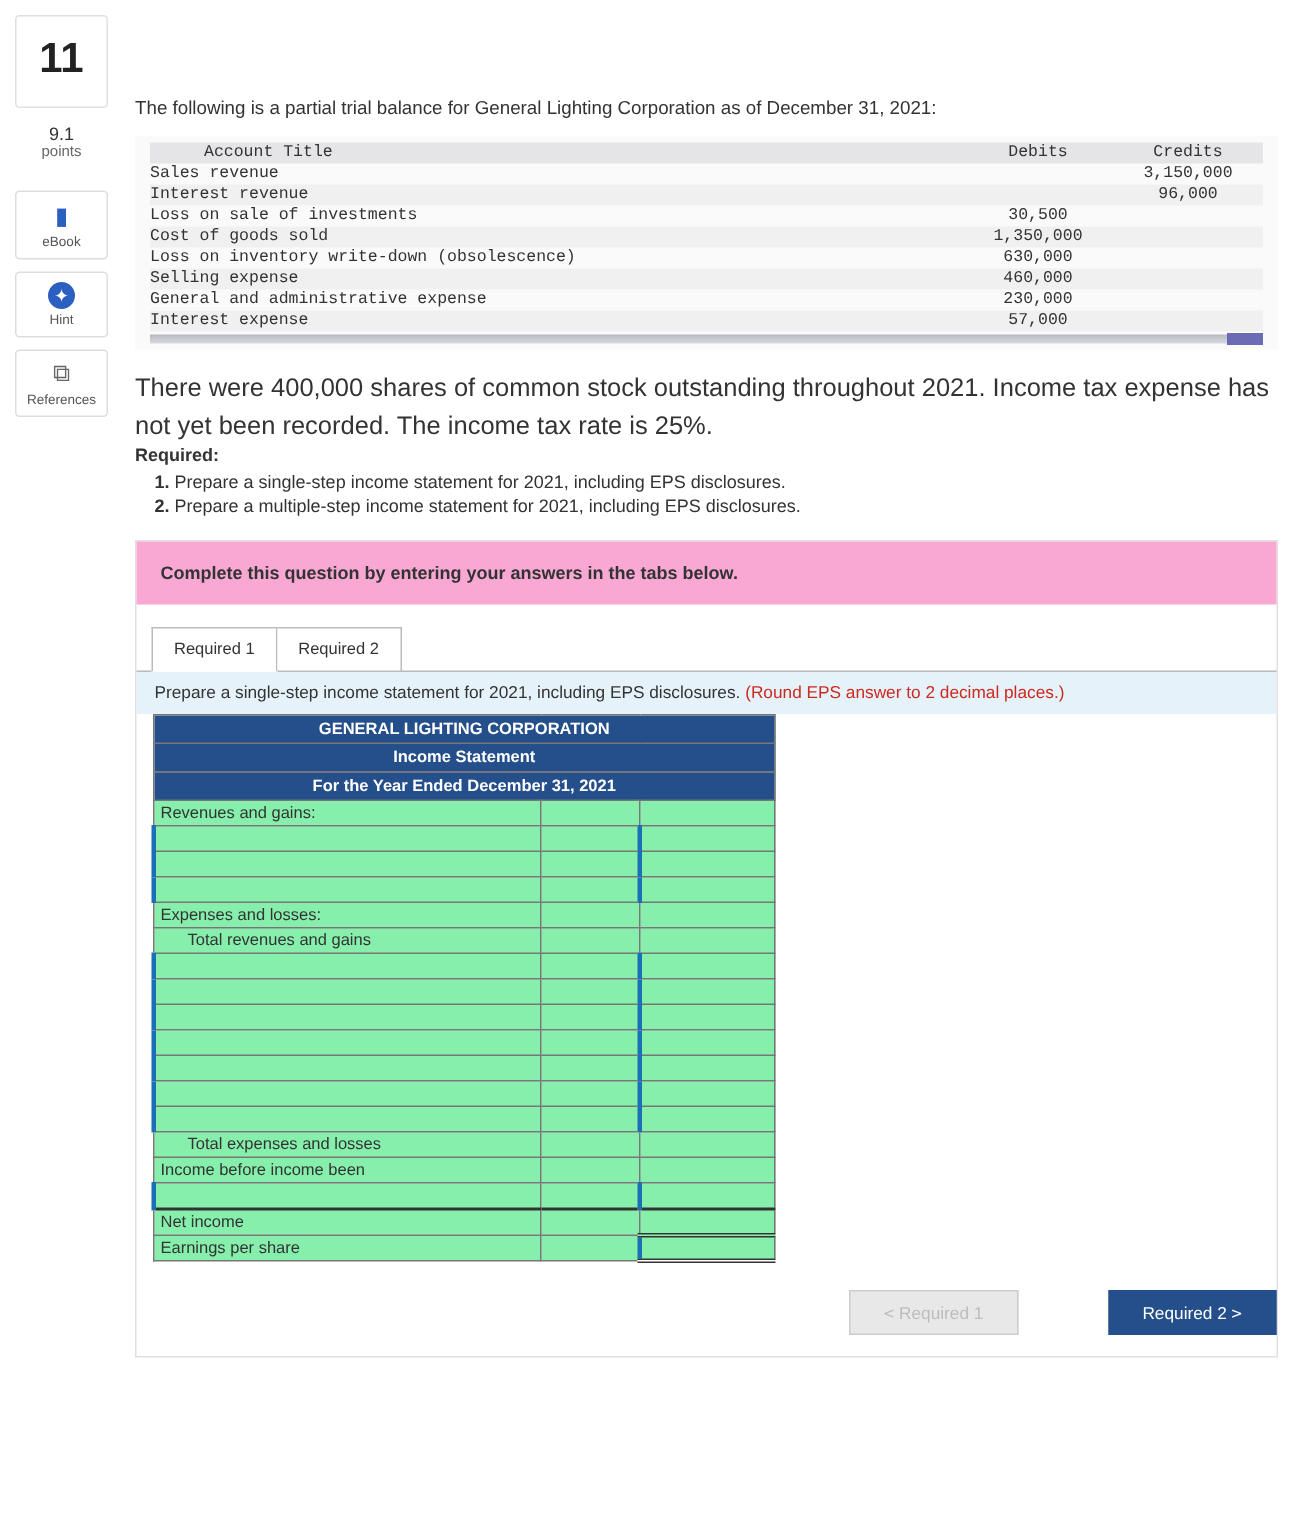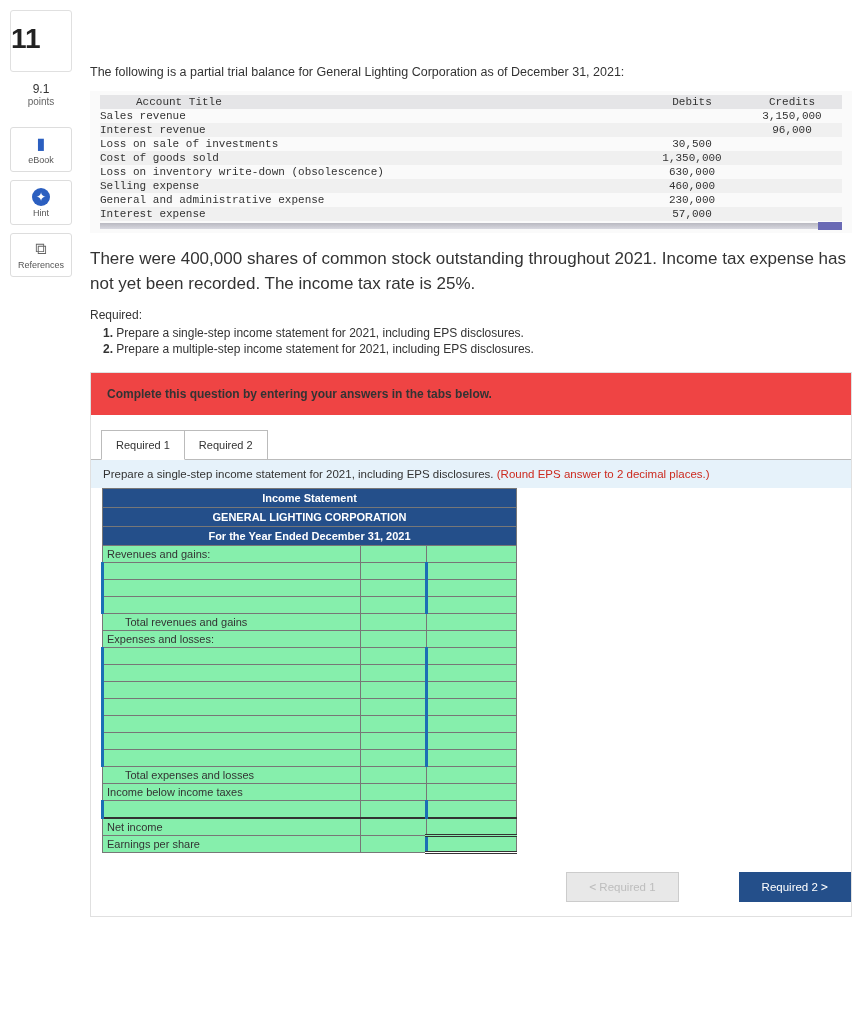--- a/index.html
+++ b/index.html
@@ -17,21 +17,21 @@
   }
   .left-col {
     width: 62px;
     flex-shrink: 0;
     margin-right: 18px;
   }
   .q-num {
     font-size: 28px;
     font-weight: bold;
     color: #222;
-    text-align: left;
+    text-align: center;
     padding: 12px 0 16px 0;
     border: 1px solid #e0e0e0;
     border-radius: 3px;
     margin-bottom: 10px;
     background: #fff;
   }
   .pts {
     text-align: center;
     font-size: 10px;
     color: #666;
@@ -80,30 +80,30 @@
     background: linear-gradient(#b8b8c0,#d8d8e0);
     margin-top:2px;
     position:relative;
   }
   .trial-bottom-bar::after{
     content:"";
     position:absolute; right:0; top:-1px; width:24px; height:8px;
     background:#6a6ab5;
   }
   .body-text { font-size: 17px; line-height: 1.45; }
-  .req-label { font-weight: normal; margin-top: 12px; }
+  .req-label { font-weight: bold; }
   ol.req { margin: 4px 0 16px 13px; padding-left: 18px; }
   ol.req li { margin-bottom: 2px; }
 
   .answer-box {
     border: 1px solid #e0e0e0;
     margin-top: 8px;
   }
   .answer-head {
-    background: #ef4444;
+    background: #f9a8d4;
     font-weight: bold;
     font-size: 12px;
     padding: 14px 16px;
   }
   .tabs {
     display: flex;
     padding: 14px 0 0 10px;
     gap: 0;
   }
   .tab {
@@ -268,26 +268,26 @@
         <div class="tab active">Required 1</div>
         <div class="tab">Required 2</div>
       </div>
       <div class="tab-instr">
         <span>Prepare a single-step income statement for 2021, including EPS disclosures. </span><span class="red">(Round EPS answer to 2 decimal places.)</span>
       </div>
 
       <table class="income">
         <tbody>
             <tr>
+              <td colspan="3" class="hd">GENERAL LIGHTING CORPORATION</td>
+            </tr>
+        <tr>
               <td colspan="3" class="hd">Income Statement</td>
             </tr>
         <tr>
-              <td colspan="3" class="hd">GENERAL LIGHTING CORPORATION</td>
-            </tr>
-        <tr>
               <td colspan="3" class="hd">For the Year Ended December 31, 2021</td>
             </tr>
 
         <tr>
               <td class="c1 sec">Revenues and gains:</td>
               <td class="c2"></td>
               <td class="c3"></td>
             </tr>
         <tr>
               <td class="c1 left-mark"></td>
@@ -298,30 +298,30 @@
               <td class="c1 left-mark"></td>
               <td class="c2"></td>
               <td class="c3 left-mark"></td>
             </tr>
         <tr>
               <td class="c1 left-mark"></td>
               <td class="c2"></td>
               <td class="c3 left-mark"></td>
             </tr>
         <tr>
+              <td class="c1 sec">Expenses and losses:</td>
+              <td class="c2"></td>
+              <td class="c3"></td>
+            </tr>
+
+        <tr>
               <td class="c1 sec indent">Total revenues and gains</td>
               <td class="c2"></td>
               <td class="c3"></td>
             </tr>
-
-        <tr>
-              <td class="c1 sec">Expenses and losses:</td>
-              <td class="c2"></td>
-              <td class="c3"></td>
-            </tr>
         <tr>
               <td class="c1 left-mark"></td>
               <td class="c2"></td>
               <td class="c3 left-mark"></td>
             </tr>
         <tr>
               <td class="c1 left-mark"></td>
               <td class="c2"></td>
               <td class="c3 left-mark"></td>
             </tr>
@@ -350,21 +350,21 @@
               <td class="c2"></td>
               <td class="c3 left-mark"></td>
             </tr>
         <tr>
               <td class="c1 sec indent">Total expenses and losses</td>
               <td class="c2"></td>
               <td class="c3"></td>
             </tr>
 
         <tr>
-              <td class="c1 sec">Income below income taxes</td>
+              <td class="c1 sec">Income before income been</td>
               <td class="c2"></td>
               <td class="c3"></td>
             </tr>
         <tr>
               <td class="c1 left-mark"></td>
               <td class="c2"></td>
               <td class="c3 left-mark"></td>
             </tr>
         <tr class="thick-top">
               <td class="c1 sec">Net income</td>

